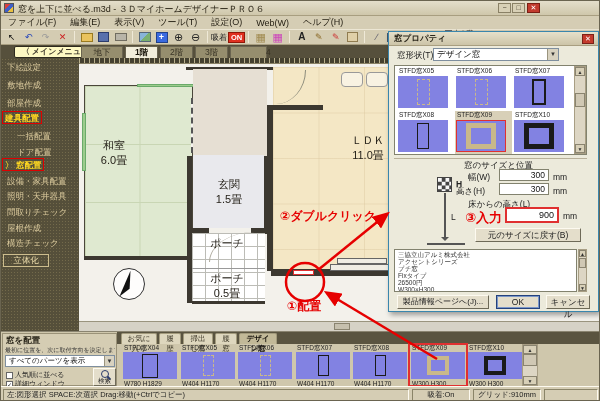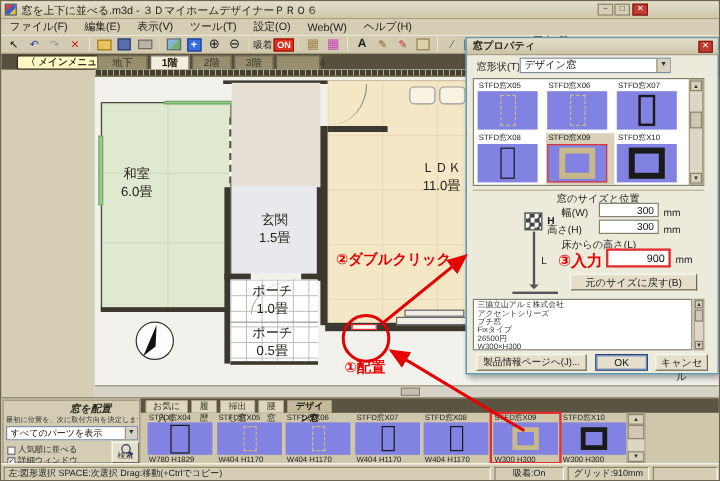--- a/index.html
+++ b/index.html
@@ -181,20 +181,35 @@
 
   <div class="ab tabrow">
     <div class="ab mainmenu">〈 メインメニュー</div>
     <div class="ab ftab" style="left:80px;width:42px;">地下</div>
     <div class="ab ftab active" style="left:124px;width:33px;">1階</div>
     <div class="ab ftab" style="left:159px;width:33px;">2階</div>
     <div class="ab ftab" style="left:194px;width:33px;">3階</div>
     <div class="ab ftab" style="left:229px;width:33px;padding-left:35px;">4階</div>
   </div>
 
+  <div class="ab sidebar">
+    <div class="ab sitem" style="top:4px;">下絵設定</div>
+    <div class="ab sitem" style="top:22px;">敷地作成</div>
+    <div class="ab sitem" style="top:40px;">部屋作成</div>
+    <div class="ab sbox" style="top:53px;">建具配置</div>
+    <div class="ab sitem sub" style="top:73px;">一括配置</div>
+    <div class="ab sitem sub" style="top:89px;">ドア配置</div>
+    <div class="ab sbox" style="top:100px;"><span>〉</span> <span>窓配置</span></div>
+    <div class="ab sitem" style="top:118px;">設備・家具配置</div>
+    <div class="ab sitem" style="top:133px;">照明・天井器具</div>
+    <div class="ab sitem" style="top:149px;">間取りチェック</div>
+    <div class="ab sitem" style="top:165px;">屋根作成</div>
+    <div class="ab sitem" style="top:180px;">構造チェック</div>
+    <div class="ab solidbtn" style="top:196px;">立体化</div>
+  </div>
 
   <div class="ab plan">
     <div class="ab ruler"></div>
 
     <div class="ab wall" style="left:107px;top:9px;width:235px;height:2.5px;"></div>
 
     <div class="ab" style="left:5px;top:27px;width:109px;height:174px;background:#dfe9d0;border:1.5px solid #4a463a;
          background-image:linear-gradient(#c9d6b4 1px,transparent 1px),linear-gradient(90deg,#c9d6b4 1px,transparent 1px);
          background-size:100% 58px,54.5px 100%;"></div>
     <div class="ab" style="left:58px;top:26px;width:94px;height:3px;background:#9ccc8c;border:1px solid #6aaa6a;"></div>
@@ -230,21 +245,20 @@
     <div class="ab wall" style="left:185px;top:98px;width:5.5px;height:78px;"></div>
     <div class="ab wall" style="left:108px;top:170px;width:22px;height:5px;"></div>
     <div class="ab wall" style="left:172px;top:170px;width:20px;height:5px;"></div>
 
     <div class="ab" style="left:113px;top:175px;width:73px;height:70px;background:#fff;
          background-image:linear-gradient(#bcbcb6 1px,transparent 1px),linear-gradient(90deg,#bcbcb6 1px,transparent 1px);
          background-size:13px 13px;"></div>
     <div class="ab" style="left:130px;top:174px;width:46px;height:30px;border-left:1px solid #b0aca0;border-top-left-radius:100% 100%;"></div>
     <div class="ab room-label" style="left:110px;top:178px;width:76px;">
       <div>ポーチ</div>
-        <div>1.0畳</div>
     </div>
     <div class="ab" style="left:113px;top:210px;width:73px;height:1px;background:#999;"></div>
     <div class="ab room-label" style="left:110px;top:213px;width:76px;">
       <div>ポーチ</div>
         <div>0.5畳</div>
     </div>
     <div class="ab wall" style="left:113px;top:243px;width:73px;height:3px;"></div>
 
     <div class="ab wall" style="left:192px;top:211px;width:170px;height:6.5px;"></div>
     <div class="ab" style="left:214px;top:211.5px;width:21px;height:5px;background:#fff;border:1px solid #e03030;"></div>
@@ -366,21 +380,21 @@
 
     <div class="ab bevelbtn" style="left:8px;top:263px;width:92px;height:14px;line-height:12px;font-size:8px;">製品情報ページへ(J)...</div>
     <div class="ab bevelbtn" style="left:107px;top:263px;width:44px;height:14px;line-height:12px;border-color:#24427c;box-shadow:inset 0 0 0 1px #7a96c8;">OK</div>
     <div class="ab bevelbtn" style="left:157px;top:263px;width:44px;height:14px;line-height:12px;">キャンセル</div>
   </div>
 
   <div class="ab parts">
     <div class="ab ptabsbg"></div>
 
     <div class="ab leftbox">
-      <div class="ab" style="left:16px;top:1px;width:100%;text-align:center;font-size:8.5px;font-weight:bold;color:#2a261a;font-style:italic;">窓を配置</div>
+      <div class="ab" style="left:3px;top:1px;width:100%;font-size:8.5px;font-weight:bold;color:#2a261a;">窓を配置</div>
       <div class="ab" style="left:2px;top:12px;width:110px;height:8px;font-size:6px;color:#333;white-space:nowrap;overflow:hidden;">最初に位置を、次に取付方向を決定します。</div>
       <div class="ab combo" style="left:2px;top:21px;width:110px;height:12px;font-size:7.5px;line-height:10px;">
         <span>すべてのパーツを表示</span>
         <span class="comboarrow" style="width:10px;line-height:10px;">▼</span>
       </div>
       <div class="ab" style="left:3px;top:36px;display:flex;align-items:center;">
         <span class="cb"></span>
         <span style="font-size:7px;color:#222;margin-left:2px;">人気順に並べる</span>
       </div>
       <div class="ab" style="left:3px;top:45px;display:flex;align-items:center;">

